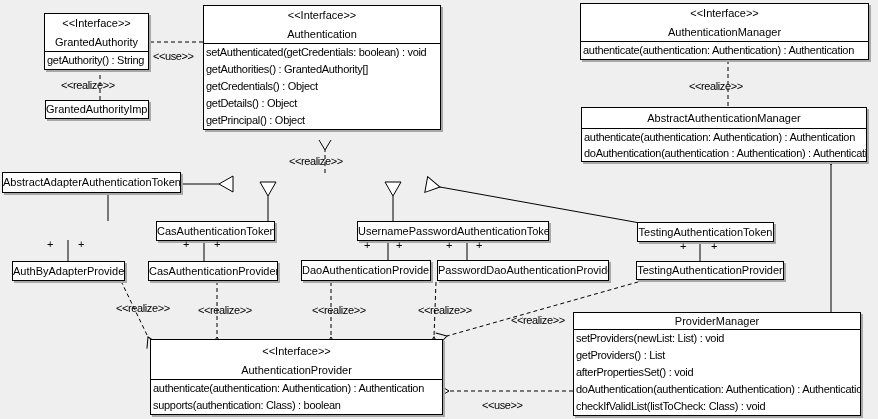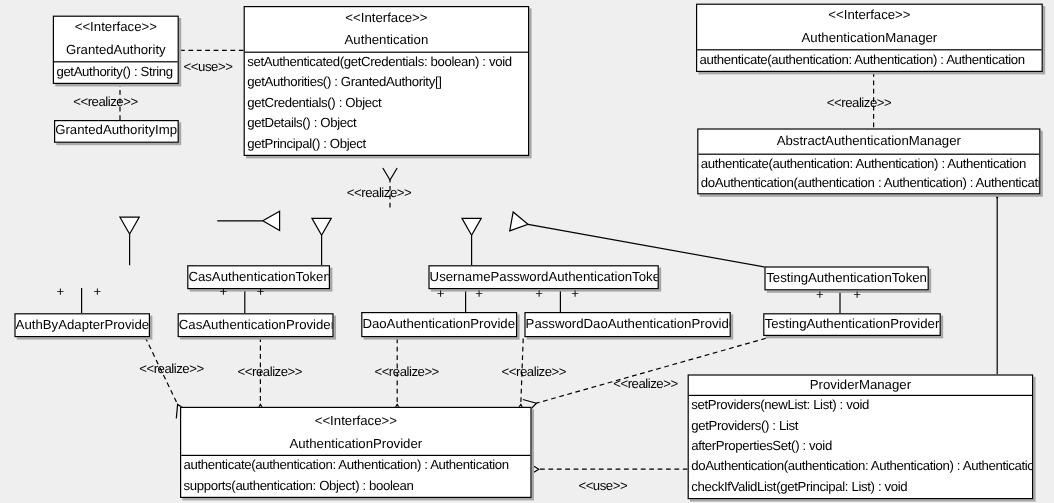--- a/index.html
+++ b/index.html
@@ -131,20 +131,23 @@
     </div>
     <div class="m sep">authenticate(authentication: Authentication) : Authentication</div>
   </div>
 
   <div class="cls" style="left:581px;top:107px;width:284px;">
     <div class="name1 it" style="height:20px;line-height:20px;">AbstractAuthenticationManager</div>
     <div class="m m16 sep">authenticate(authentication: Authentication) : Authentication</div>
     <div class="m m16 it">doAuthentication(authentication : Authentication) : Authentication</div>
   </div>
 
+  <div class="cls name1 it" style="left:2px;top:172px;width:177px;height:19px;line-height:19px;">
+    <span>AbstractAdapterAuthenticationToken</span>
+  </div>
 
 
   <div class="cls name1" style="left:156px;top:221px;width:117px;height:18px;line-height:18px;">
     <span>CasAuthenticationToken</span>
   </div>
   <div class="cls name1" style="left:357px;top:221px;width:190px;height:18px;line-height:18px;">
     <span>UsernamePasswordAuthenticationToken</span>
   </div>
   <div class="cls name1" style="left:637px;top:222px;width:135px;height:18px;line-height:18px;">
     <span>TestingAuthenticationToken</span>
@@ -165,30 +168,30 @@
   <div class="cls name1" style="left:636px;top:261px;width:146px;height:17px;line-height:17px;">
     <span>TestingAuthenticationProvider</span>
   </div>
 
   <div class="cls" style="left:150px;top:339px;width:291px;">
     <div class="hdr" style="padding-top:2px;">
       <div class="stereo">&lt;&lt;Interface&gt;&gt;</div>
       <div class="cname">AuthenticationProvider</div>
     </div>
     <div class="m sep">authenticate(authentication: Authentication) : Authentication</div>
-    <div class="m">supports(authentication: Object) : boolean</div>
+    <div class="m">supports(authentication: Class) : boolean</div>
   </div>
 
   <div class="cls" style="left:573px;top:312px;width:286px;">
     <div class="name1" style="height:16px;line-height:16px;">ProviderManager</div>
     <div class="m sep">setProviders(newList: List) : void</div>
     <div class="m">getProviders() : List</div>
     <div class="m">afterPropertiesSet() : void</div>
     <div class="m">doAuthentication(authentication: Authentication) : Authentication</div>
-    <div class="m">checkIfValidList(getPrincipal: List) : void</div>
+    <div class="m">checkIfValidList(listToCheck: Class) : void</div>
   </div>
 
   <span class="clabel" style="left:153px;top:50px;">&lt;&lt;use&gt;&gt;</span>
   <span class="clabel" style="left:61px;top:79px;">&lt;&lt;realize&gt;&gt;</span>
   <span class="clabel" style="left:289px;top:155px;">&lt;&lt;realize&gt;&gt;</span>
   <span class="clabel" style="left:689px;top:80px;">&lt;&lt;realize&gt;&gt;</span>
   <span class="clabel" style="left:116px;top:302px;">&lt;&lt;realize&gt;&gt;</span>
   <span class="clabel" style="left:198px;top:304px;">&lt;&lt;realize&gt;&gt;</span>
   <span class="clabel" style="left:312px;top:304px;">&lt;&lt;realize&gt;&gt;</span>
   <span class="clabel" style="left:418px;top:304px;">&lt;&lt;realize&gt;&gt;</span>

